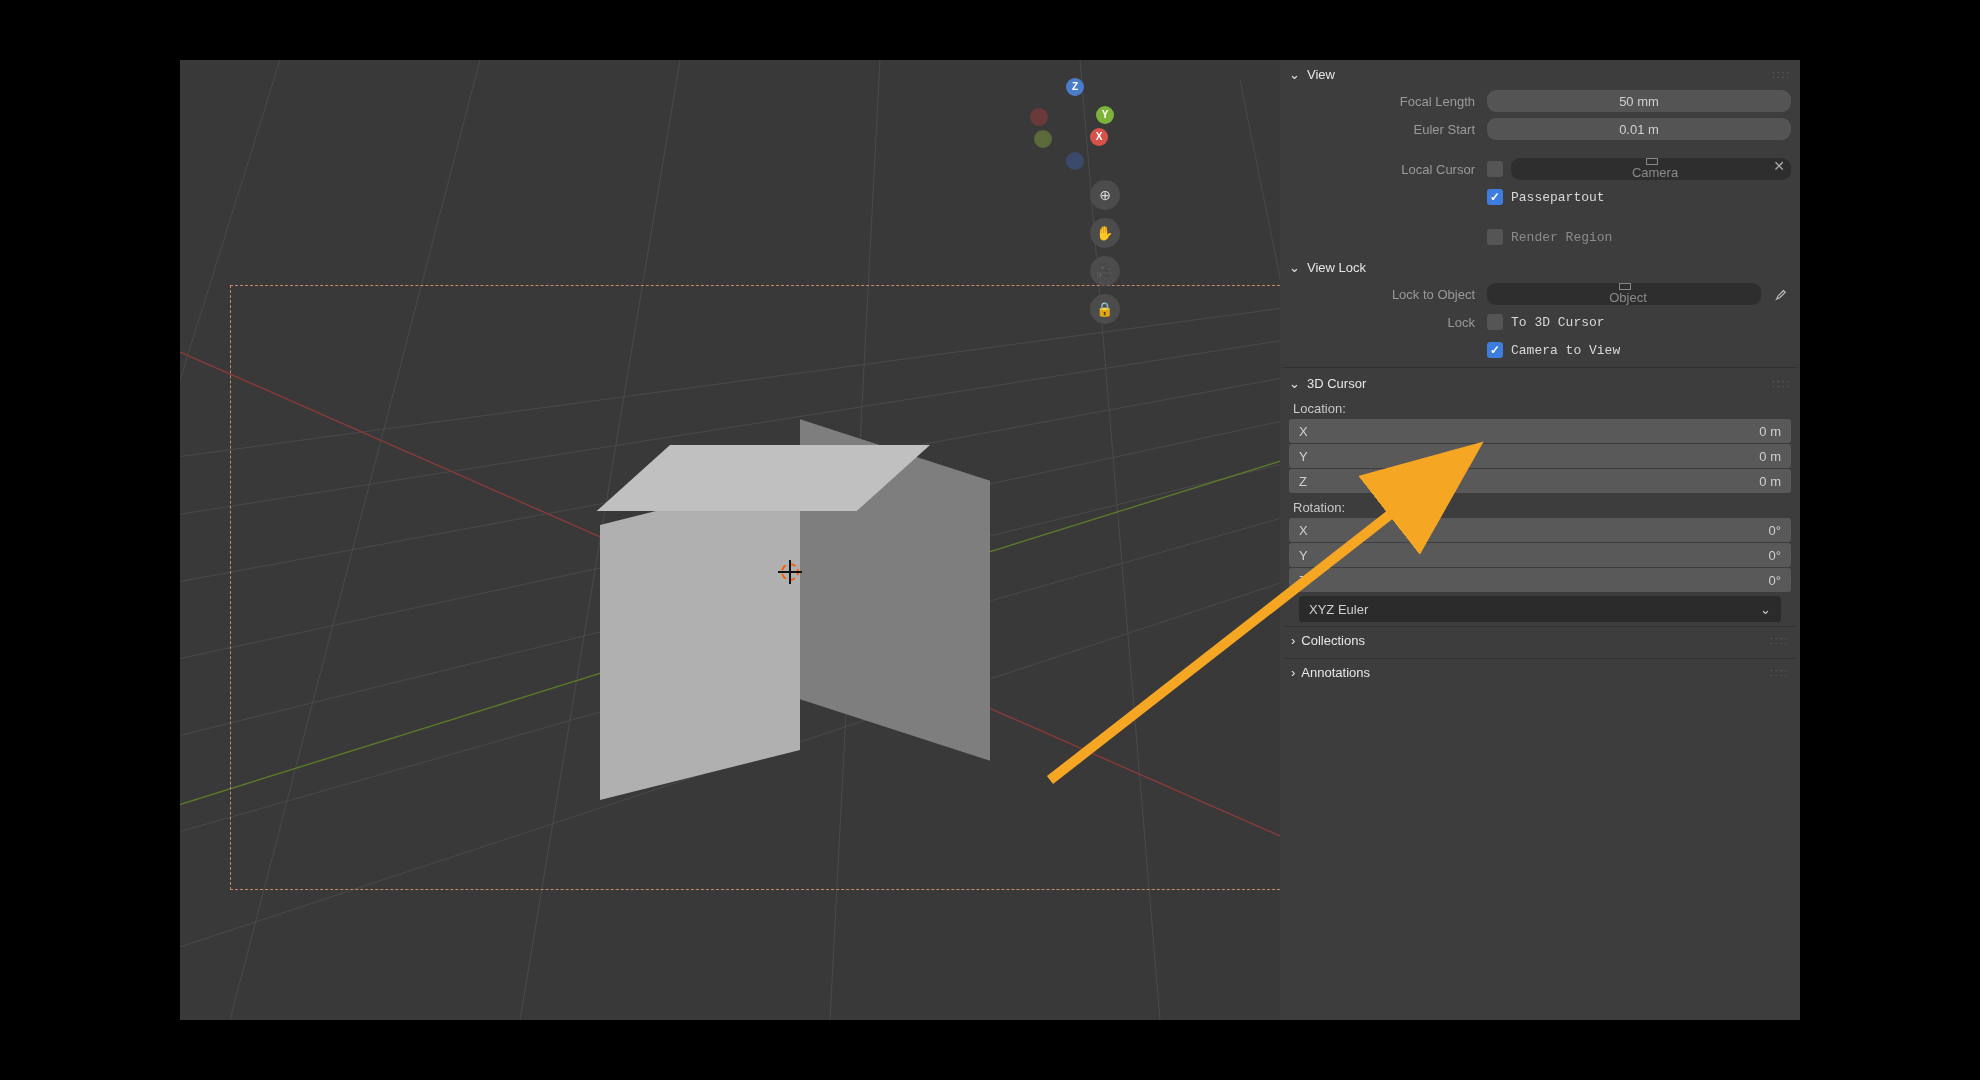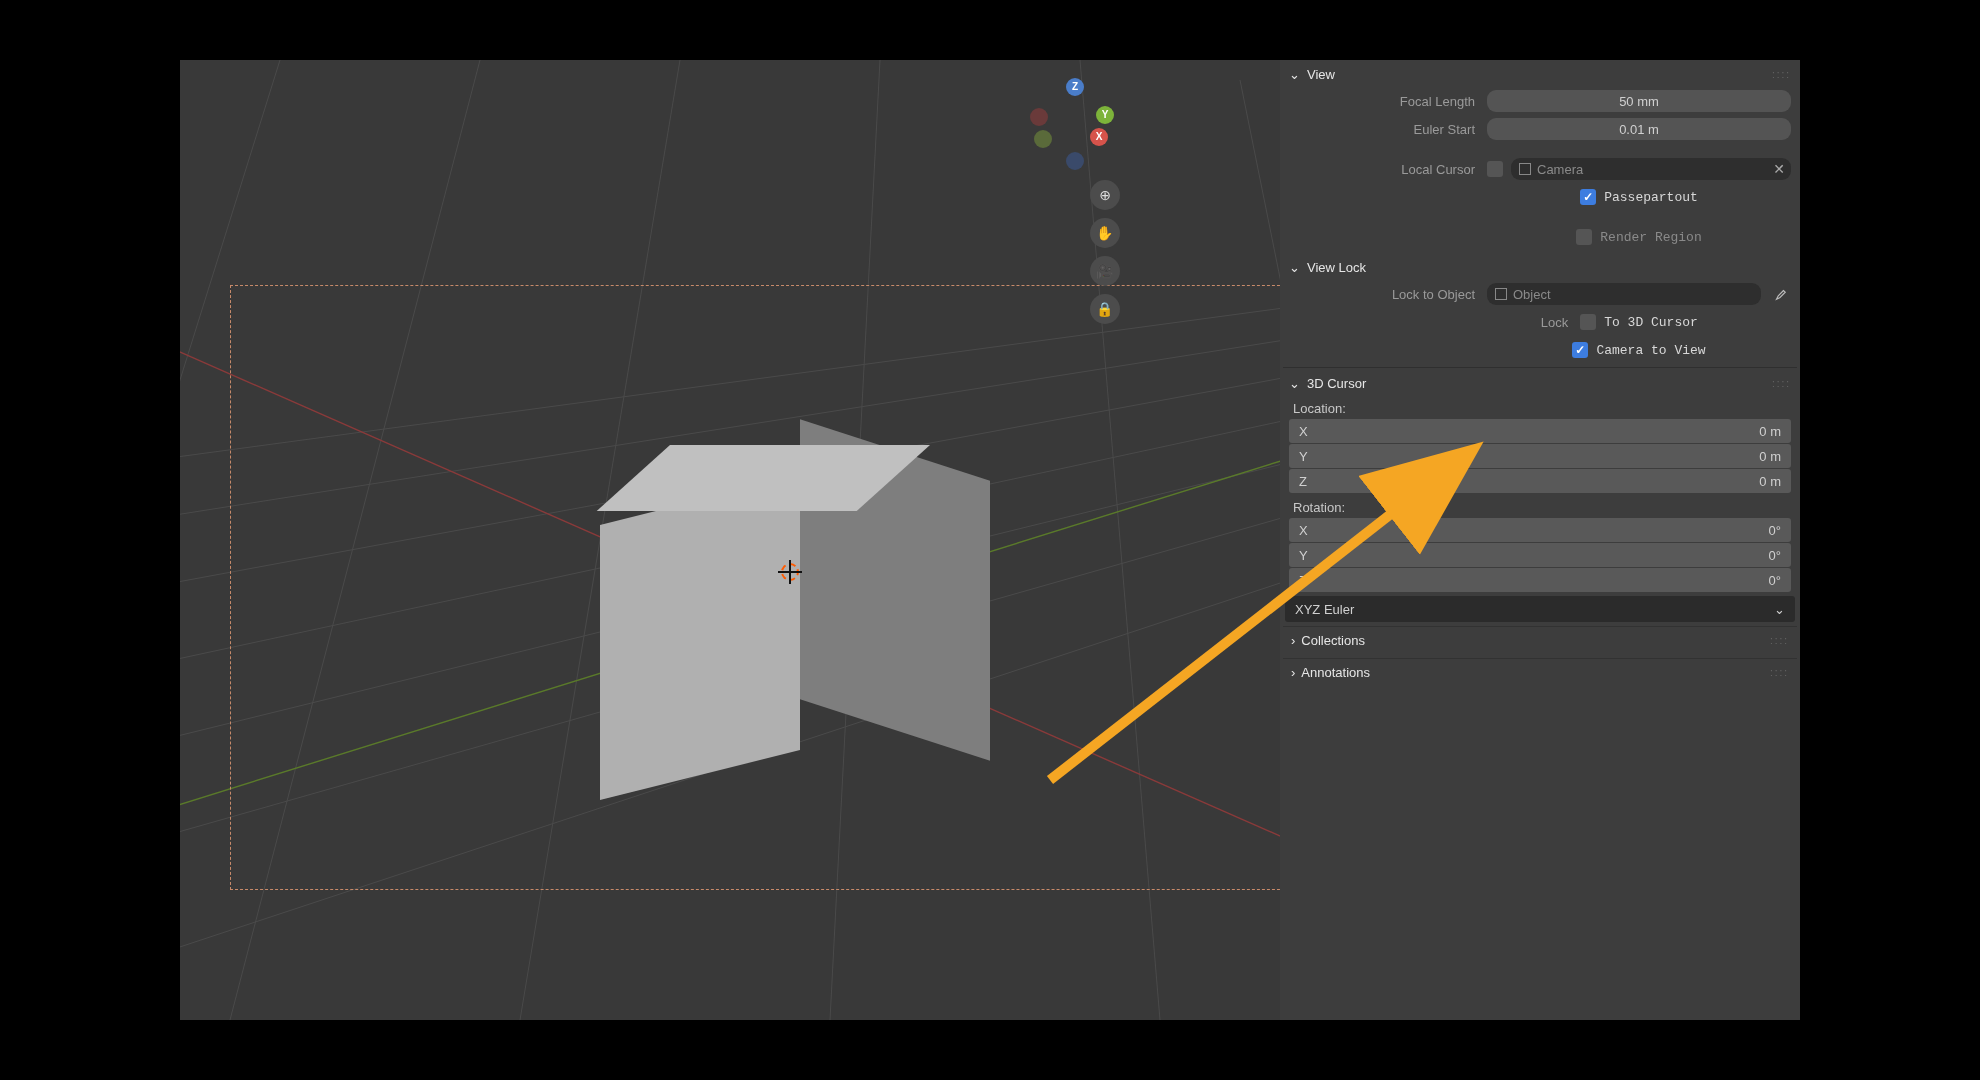--- a/index.html
+++ b/index.html
@@ -74,50 +74,50 @@
     padding: 3px 3px;
   }
   .section-header {
     display:flex; align-items:center; gap:6px; padding: 4px 6px; color:#e6e6e6;
   }
   .section-header .chev { width:12px; display:inline-block; }
   .section-header .grip {
     margin-left:auto; color:#666; letter-spacing:2px; font-size:10px;
   }
   .row {
-    display:flex; align-items:center; height:26px; margin: 2px 6px; gap:8px;justify-content:center;
+    display:flex; align-items:center; height:26px; margin: 2px 6px; gap:8px;
   }
   .row .label {
     flex: 0 0 190px; text-align:right; color:#9a9a9a; padding-right:4px;
   }
   .row .field {
     flex: 1; background:#545454; height:22px; border-radius:9px;
     display:flex; align-items:center; justify-content:center; color:#d0d0d0;
     position:relative;
   }
-  .row .field.dark { background:#2e2e2e; justify-content:flex-start; padding-left:8px; color:#8a8a8a;}
+  .row .field.dark { background:#2e2e2e; justify-content:flex-start; padding-left:8px; color:#8a8a8a;flex-direction:column;}
   .row .field.dark .obj-icon { width:12px;height:12px; border:1px solid #888; margin-right:6px; }
   .row .field .x-clear { position:absolute; right:6px; color:#aaa; font-size:14px;}
   .row .checkbox {
     width:16px; height:16px; border-radius:3px; background:#555; display:flex; align-items:center;justify-content:center;
   }
   .row .checkbox.checked { background:#3d7de0; }
   .row .checkbox.checked::after { content:"✓"; color:#fff; font-size:12px; font-weight:700; }
   .row .check-label { color:#d8d8d8;font-family:Liberation Mono, monospace; }
   .row.nolabel .label { visibility:hidden; }
   .row .eyedrop { width:22px; height:22px; display:flex; align-items:center; justify-content:center; color:#bbb;}
   
   .subhead { padding: 6px 10px 2px; color:#c8c8c8; }
   .numrow {
     display:flex; align-items:center; height:24px; margin:1px 6px;
     background:#595959; border-radius:3px; padding:0 10px; color:#d0d0d0;
     justify-content:space-between;
   }
   .select-row {
-    margin:4px 2px; height:26px; background:#2b2b2b; border-radius:3px;
+    margin:4px 16px; height:26px; background:#2b2b2b; border-radius:3px;
     display:flex; align-items:center; padding:0 10px; color:#d0d0d0;
     justify-content:space-between;
   }
   .collapsed-header {
     display:flex; align-items:center; gap:6px; padding: 6px 8px; color:#e6e6e6;
     border-top:1px solid #323232; margin-top:4px;
   }
   .collapsed-header .grip { margin-left:auto; color:#666; letter-spacing:2px; font-size:10px;}
   
   .divider { height:1px; background:#2f2f2f; margin:4px 0;}

